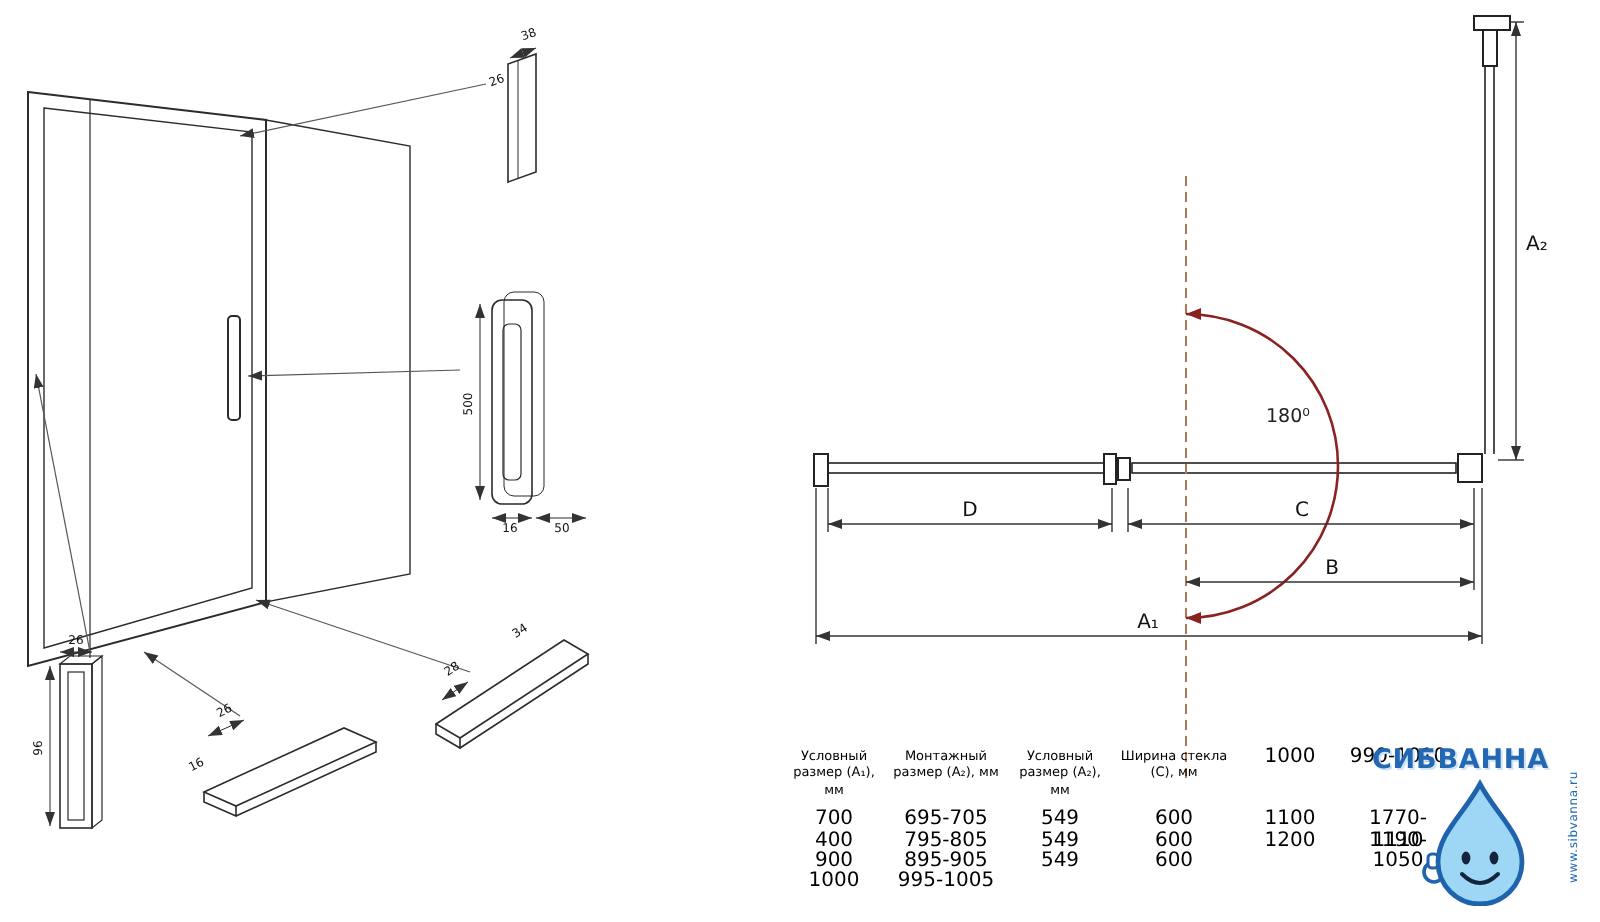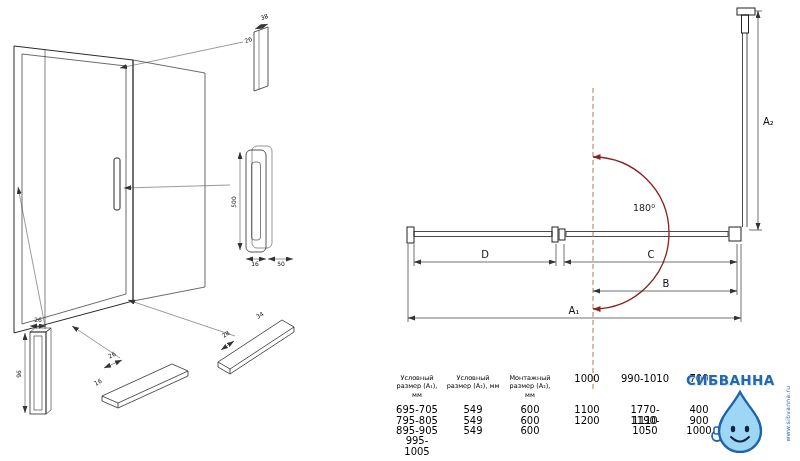--- a/index.html
+++ b/index.html
@@ -167,22 +167,23 @@
       <text x="485" y="258" text-anchor="middle">D</text>
       <text x="651" y="258" text-anchor="middle">C</text>
       <text x="666" y="287" text-anchor="middle">B</text>
       <text x="574" y="314" text-anchor="middle">A₁</text>
       <text x="763" y="125" text-anchor="start">A₂</text>
     </g>
   </svg>
 
   <div class="spec-table">
     <div class="th">Условный размер (A₁), мм</div>
+    <div class="th">Монтажный размер (A₂), мм</div>
     <div class="th">Условный размер (A₂), мм</div>
-    <div class="th">Монтажный размер (A₂), мм</div>
+    <div class="th">Ширина стекла (C), мм</div>
 
     <div class="td">1000</div>
     <div class="td">990-1010</div>
     <div class="td">700</div>
     <div class="td">695-705</div>
     <div class="td">549</div>
     <div class="td">600</div>
 
     <div class="td">1100</div>
     <div class="td">1770-1110</div>

